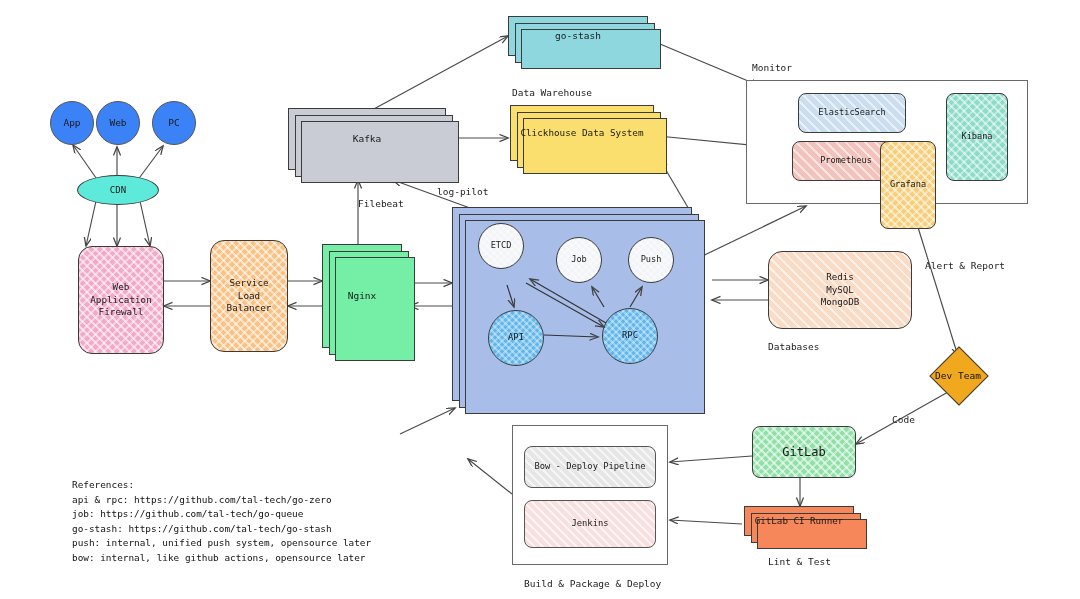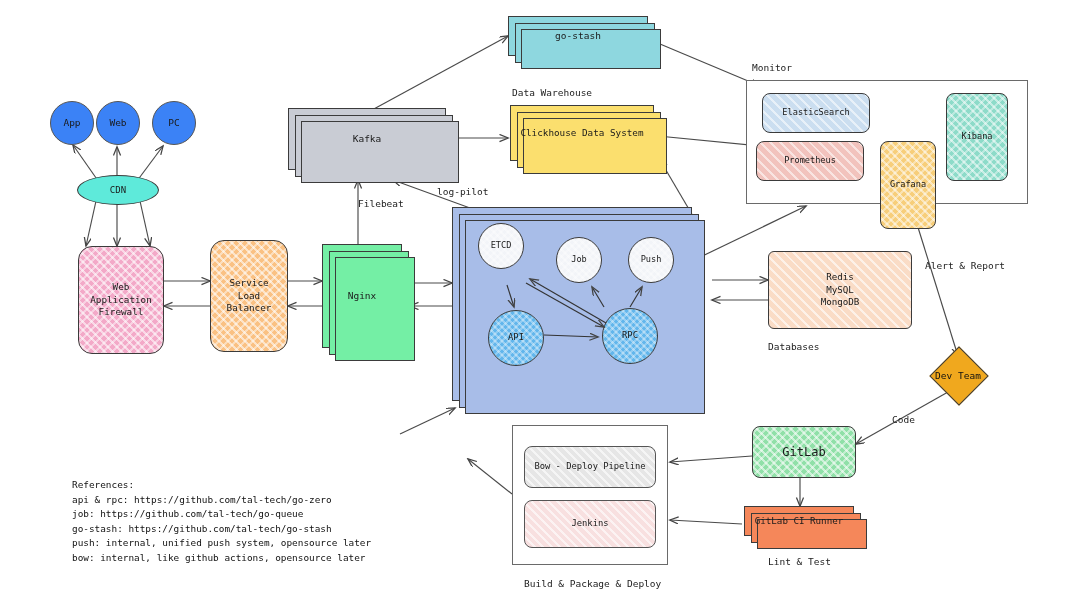--- a/index.html
+++ b/index.html
@@ -29,29 +29,29 @@
   .rr8{border-radius:8px;}
 
   
   .hatch-pink{background:
     repeating-linear-gradient(45deg,rgba(255,255,255,.55) 0 2px,transparent 2px 6px),
     repeating-linear-gradient(-45deg,rgba(255,255,255,.45) 0 2px,transparent 2px 6px),#f3a9c8;}
   .hatch-orange{background:
     repeating-linear-gradient(45deg,rgba(255,255,255,.55) 0 2px,transparent 2px 6px),
     repeating-linear-gradient(-45deg,rgba(255,255,255,.45) 0 2px,transparent 2px 6px),#fac183;}
   .hatch-peach{background:
-    repeating-linear-gradient(45deg,rgba(255,255,255,.6) 0 2px,transparent 2px 7px),#fadcc6; border-radius: 6px;}
+    repeating-linear-gradient(45deg,rgba(255,255,255,.6) 0 2px,transparent 2px 7px),#fadcc6;}
   .hatch-green{background:
     repeating-linear-gradient(45deg,rgba(255,255,255,.55) 0 2px,transparent 2px 6px),
     repeating-linear-gradient(-45deg,rgba(255,255,255,.45) 0 2px,transparent 2px 6px),#90e0a8;}
   .hatch-blue{background:
     repeating-linear-gradient(45deg,rgba(255,255,255,.5) 0 2px,transparent 2px 6px),
     repeating-linear-gradient(-45deg,rgba(255,255,255,.4) 0 2px,transparent 2px 6px),#7dc4f0;}
   .hatch-lblue{background:
-    repeating-linear-gradient(45deg,rgba(255,255,255,.55) 0 2px,transparent 2px 7px),#cbdef0;}
+    repeating-linear-gradient(45deg,rgba(255,255,255,.55) 0 2px,transparent 2px 7px),#cbdef0; margin-left: 36px;}
   .hatch-red{background:
     repeating-linear-gradient(45deg,rgba(255,255,255,.55) 0 2px,transparent 2px 7px),#f2c3bd;}
   .hatch-yellowm{background:
     repeating-linear-gradient(45deg,rgba(255,255,255,.5) 0 2px,transparent 2px 6px),
     repeating-linear-gradient(-45deg,rgba(255,255,255,.4) 0 2px,transparent 2px 6px),#f7ce7a; margin-top: 48px;}
   .hatch-teal{background:
     repeating-linear-gradient(45deg,rgba(255,255,255,.5) 0 2px,transparent 2px 6px),
     repeating-linear-gradient(-45deg,rgba(255,255,255,.4) 0 2px,transparent 2px 6px),#8ddbc9;}
   .hatch-grey{background:
     repeating-linear-gradient(45deg,rgba(255,255,255,.6) 0 2px,transparent 2px 6px),#e6e6e6;}
@@ -229,21 +229,21 @@
 MongoDB</span>
   </div>
   <div class="lbl" style="left:768px;top:341px;">Databases</div>
 
   <div class="lbl" style="left:752px;top:62px;">Monitor</div>
   <div class="frame" style="left:746px;top:80px;width:282px;height:124px;"></div>
 
   <div class="node rr8 sk hatch-lblue" style="left:762px;top:93px;width:108px;height:40px;font-size:8.6px;">
     <span>ElasticSearch</span>
   </div>
-  <div class="node rr8 sk hatch-red" style="left:756px;top:141px;width:108px;height:40px;font-size:8.6px;">
+  <div class="node rr8 sk hatch-red" style="left:792px;top:141px;width:108px;height:40px;font-size:8.6px;">
     <span>Prometheus</span>
   </div>
   <div class="node rr8 sk hatch-yellowm" style="left:880px;top:93px;width:56px;height:88px;font-size:8.6px;">
     <span>Grafana</span>
   </div>
   <div class="node rr8 sk hatch-teal" style="left:946px;top:93px;width:62px;height:88px;font-size:8.6px;">
     <span>Kibana</span>
   </div>
 
   <div class="lbl" style="left:925px;top:260px;">Alert &amp; Report</div>

